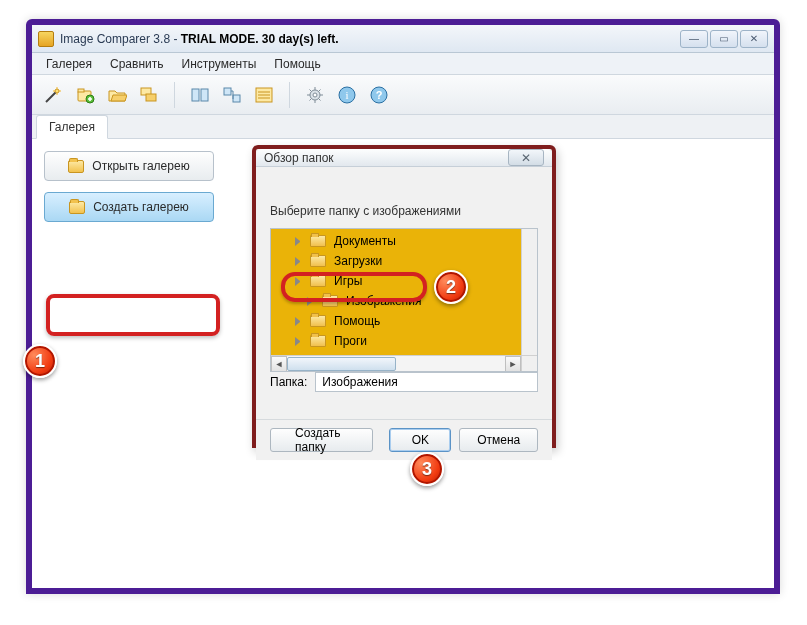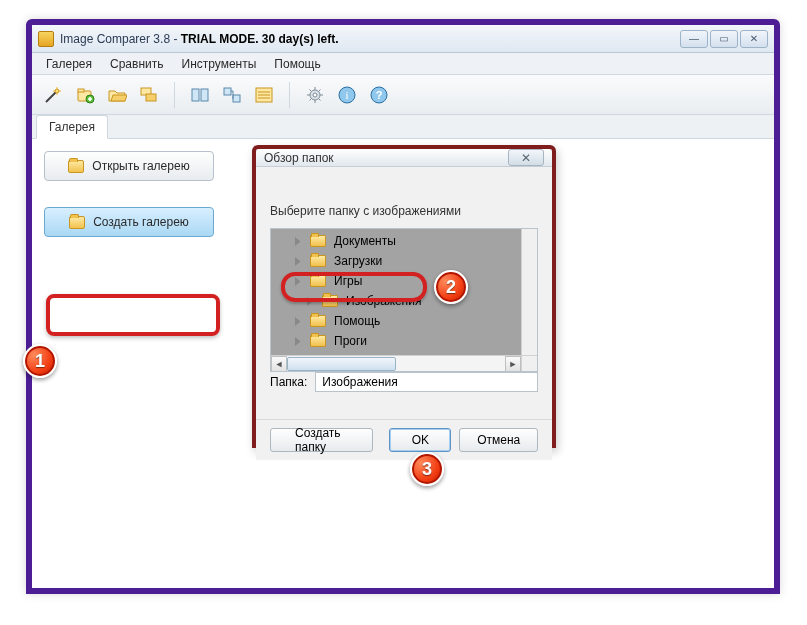--- a/index.html
+++ b/index.html
@@ -89,21 +89,21 @@
     border-radius: 3px 3px 0 0;
     margin-bottom: -1px;
     font-size: 12px;
     color: #333;
   }
   .content {
     position: absolute; left: 0; right: 0; top: 114px; bottom: 0;
     background: #fff;
     padding: 12px;
   }
-  .side-btns { display: flex; flex-direction: column; gap: 26px; width: 170px; justify-content: center; }
+  .side-btns { display: flex; flex-direction: column; gap: 11px; width: 170px; justify-content: center; }
   .action-btn {
     height: 30px;
     border: 1px solid #b7c1cb;
     border-radius: 4px;
     background: linear-gradient(#fefefe,#e8ecef);
     display: flex; align-items: center; justify-content: center;
     font-size: 12px; color: #2a2a2a;
     gap: 8px;
   }
   .action-btn.selected {
@@ -166,21 +166,21 @@
     background: linear-gradient(#f2f6fa,#d3dde6);
     border: 1px solid #a7b5c2;
     border-radius: 3px;
     display: flex; align-items: center; justify-content: center;
     font-family: Arial; font-size: 12px; color: #5a6672;
   }
   .modal-body { padding: 10px 14px 0 14px; flex: 1; display: flex; flex-direction: column; }
   .modal-prompt { font-size: 12px; color: #333; margin-bottom: 10px; }
   .tree-wrap {
     border: 1px solid #b9c3cc;
-    background: #a3a3a3;
+    background: #eab308;
     height: 144px;
     position: relative;
     overflow: hidden;
   }
   .tree {
     padding: 2px 0;
     font-size: 12px;
   }
   .tree-row {
     height: 20px; display: flex; align-items: center;

